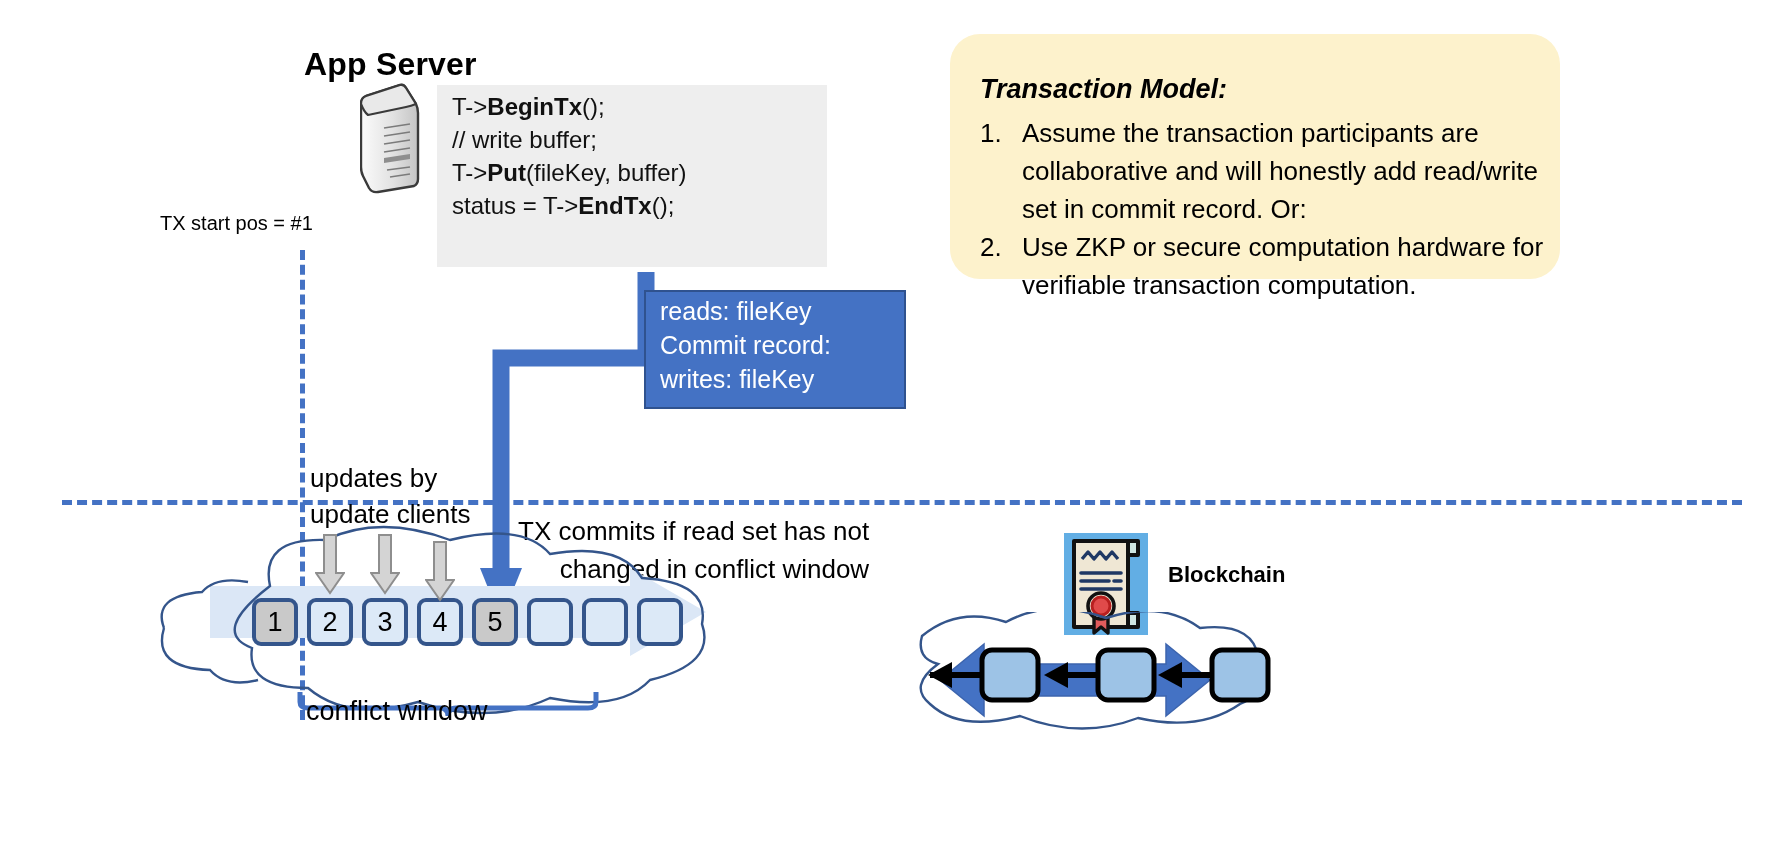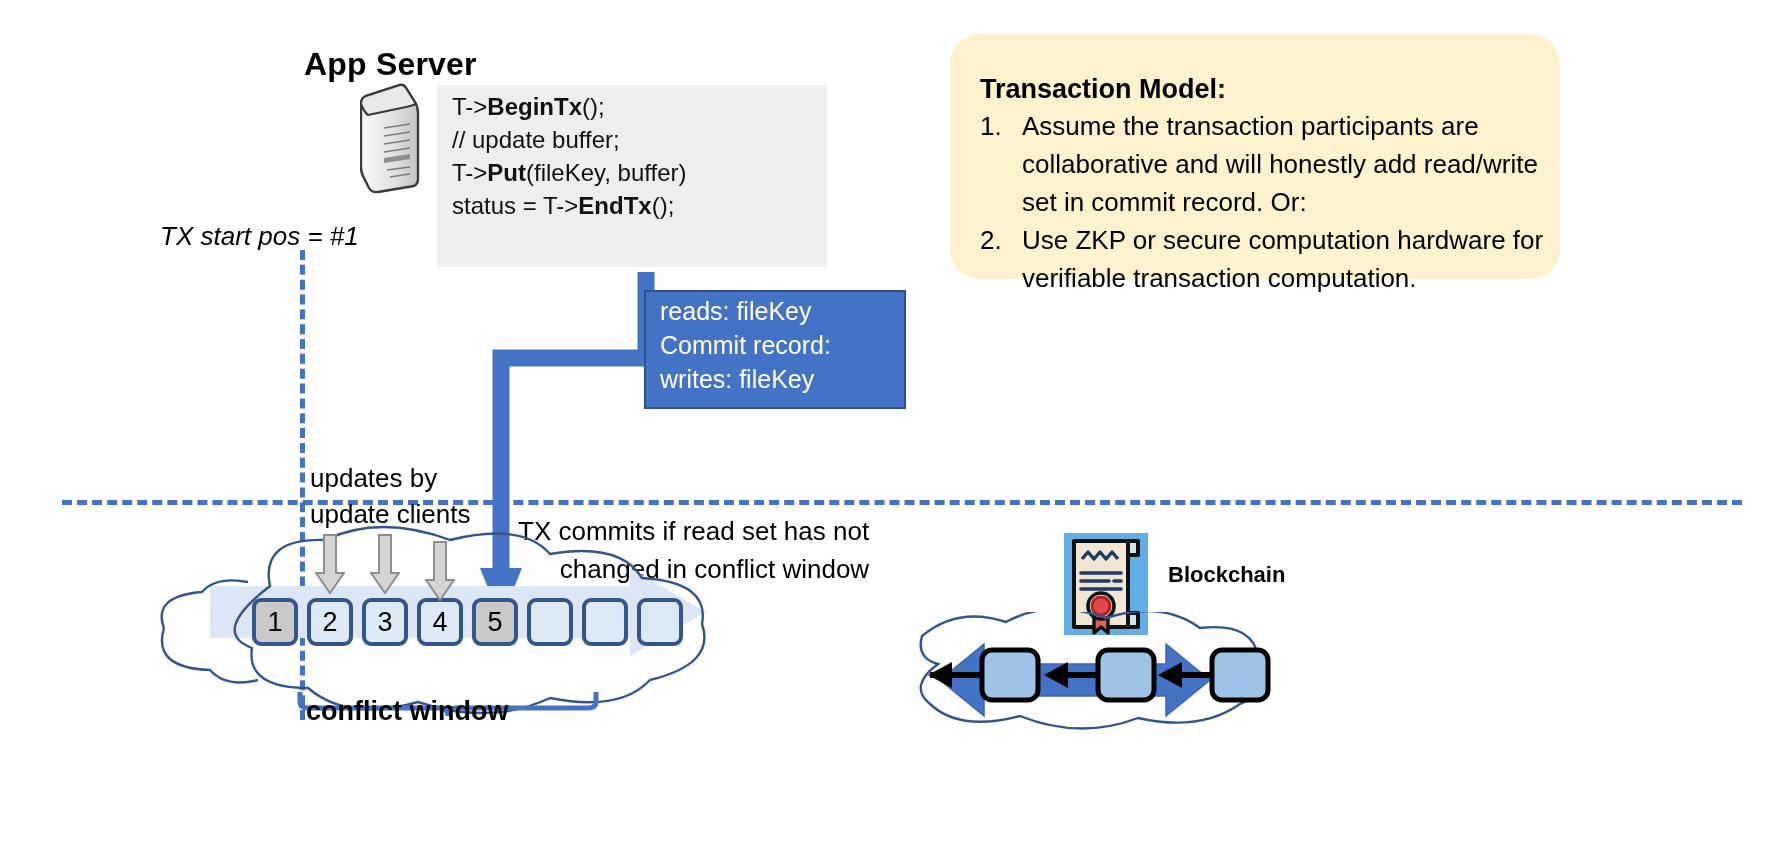--- a/index.html
+++ b/index.html
@@ -8,53 +8,53 @@
   .abs{position:absolute;}
   
   #app-server-title{left:304px;top:46px;font-size:32px;font-weight:bold;letter-spacing:.2px;text-align:center;}
   
   #server-icon{left:360px;top:82px;width:62px;height:112px;}
   
   #code-panel{left:437px;top:85px;width:390px;height:182px;background:#eeeeee;}
   #code-lines{left:452px;top:90px;width:380px;font-size:24px;line-height:33px;color:#111;}
   #code-lines b{font-weight:bold;}
   
-  #tx-start-label{left:160px;top:221px;font-size:26px;white-space:nowrap;font-style:italic;}
+  #tx-start-label{left:160px;top:212px;font-size:20px;white-space:nowrap;}
   
   #tx-start-line{left:300px;top:250px;width:0;height:470px;border-left:5px dashed #4472c4;}
   
   #elbow{left:480px;top:268px;width:180px;height:360px;}
   
   #commit-box{left:644px;top:290px;width:258px;height:115px;background:#4472c4;
               border:2px solid #2f528f;}
   #commit-lines{left:660px;top:294px;width:250px;font-size:25px;line-height:34px;color:#fff;}
   
   #tx-model{left:950px;top:34px;width:610px;height:245px;background:#fdf2cc;border-radius:30px;}
   #tx-model-inner{left:980px;top:74px;width:570px;}
-  #tx-model-title{font-size:27px;font-weight:bold;margin-bottom:2px;}
+  #tx-model-title{font-size:27px;font-style:italic;font-weight:bold;margin-bottom:9px;}
   .tm-item{display:flex;font-size:26px;line-height:38px;}
   .tm-num{width:42px;flex:0 0 42px;}
   .tm-txt{flex:1;}
   
   #divider{left:62px;top:500px;width:1680px;height:0;border-top:5px dashed #4472c4;}
   
   #updates-label{left:310px;top:460px;font-size:26px;line-height:36px;}
   #commits-label{left:518px;top:512px;font-size:26px;line-height:38px;white-space:nowrap;text-align:right;}
   
   #ledger-cloud{left:150px;top:520px;width:620px;height:220px;}
   
   .blk{position:absolute;width:46px;height:48px;border:4px solid #34558b;border-radius:9px;
        display:flex;align-items:center;justify-content:center;font-size:27px;color:#000;
        background:#dce9f7;box-sizing:border-box;}
   .blk.grey{background:#c9c9c9;}
   
   .garrow{position:absolute;width:30px;height:62px;}
   
   #brace{left:296px;top:690px;width:306px;height:34px;}
-  #conflict-label{left:306px;top:696px;font-size:27px;font-weight:bold;}
+  #conflict-label{left:306px;top:696px;font-size:27px;font-weight:normal;}
   
   #dbl-arrow{left:940px;top:638px;width:270px;height:84px;}
   
   #cert-icon{left:1064px;top:533px;width:84px;height:102px;}
   
   #blockchain-label{left:1168px;top:562px;font-size:22px;font-weight:bold;}
   
   #bc-cloud{left:900px;top:612px;width:380px;height:130px;}
 </style>
 </head>
@@ -82,21 +82,21 @@
       <line x1="27" y1="88" x2="50" y2="85"></line>
         <line x1="30" y1="95" x2="50" y2="92"></line>
     </g>
     <path d="M24 76 L50 72 L50 77 L24 81 Z" fill="#8e8e8e"></path>
   </svg>
 </div>
 
 <div class="abs" id="code-panel"></div>
 <div class="abs" id="code-lines">
   <div><span>T-&gt;</span><b>BeginTx</b><span>();</span></div>
-  <div><span>// update buffer;</span><b></b><span></span></div>
+  <div><span>// write buffer;</span><b></b><span></span></div>
   <div><span>T-&gt;</span><b>Put</b><span>(fileKey, buffer)</span></div>
   <div><span>status = T-&gt;</span><b>EndTx</b><span>();</span></div>
 </div>
 
 <div class="abs" id="tx-start-label">TX start pos = #1</div>
 <div class="abs" id="tx-start-line"></div>
 
 <div class="abs" id="elbow">
   <svg width="180" height="360" viewBox="0 0 180 360">
     <path d="M166 4 L166 90 L21 90 L21 300" fill="none" stroke="#4472c4" stroke-width="17"></path>

